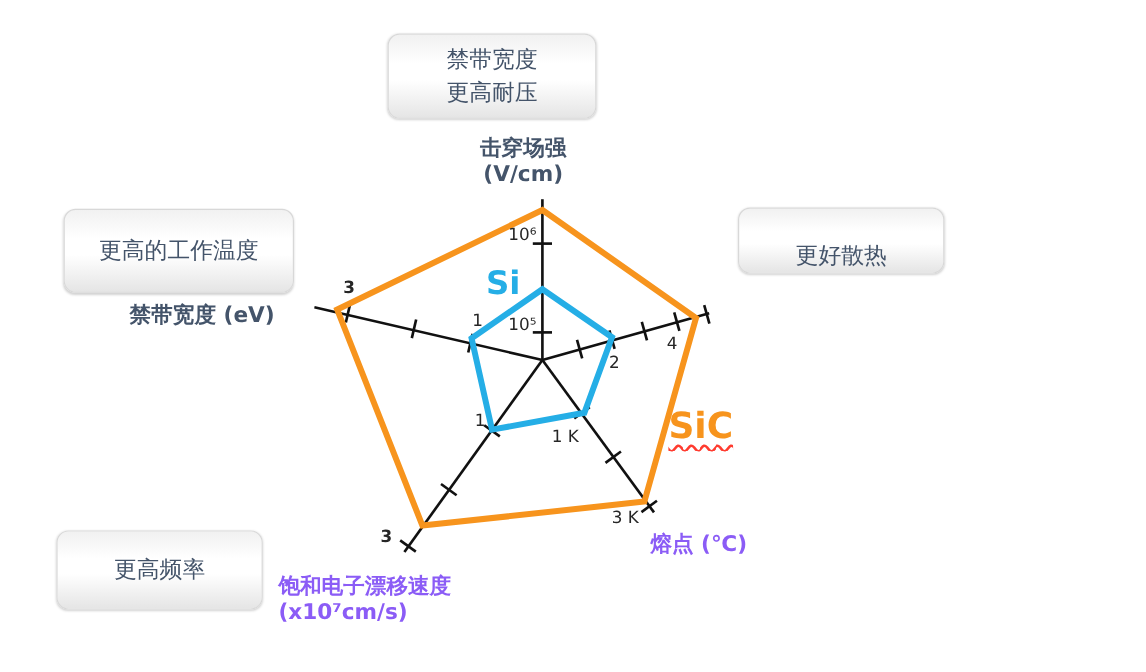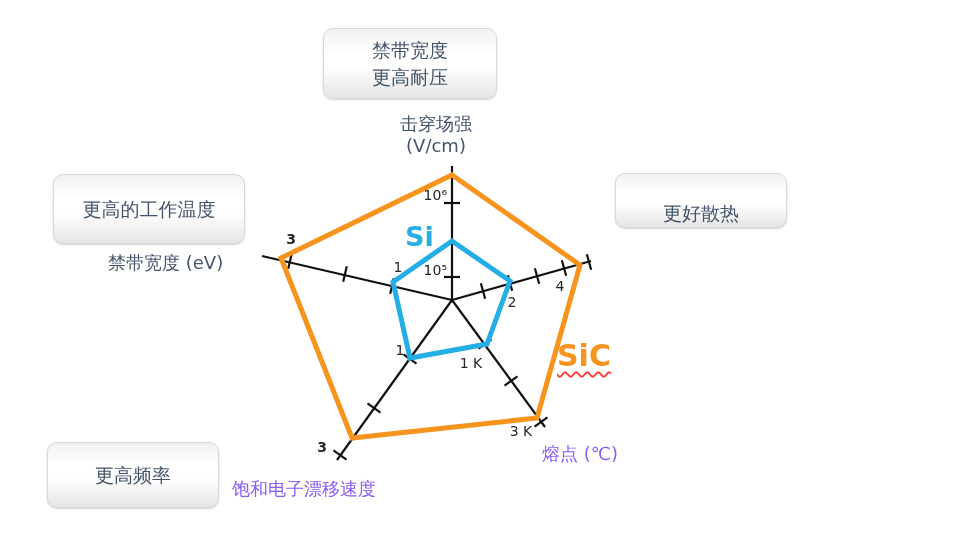--- a/index.html
+++ b/index.html
@@ -10,21 +10,21 @@
 
   .callout{
     position:absolute;
     border-radius:10px;
     background:linear-gradient(180deg,#f1f1f1 0%,#ffffff 35%,#ffffff 55%,#e5e5e5 100%);
     border:1px solid #d8d8d8;
     box-shadow:0 1px 2px rgba(0,0,0,0.18);
     display:flex;flex-direction:column;align-items:center;justify-content:center;
     color:#44546a;font-size:19px;line-height:27px;text-align:center;
   }
-  .axis-title{position:absolute;font-size:18px;line-height:22px;}
+  .axis-title{position:absolute;font-size:18px;line-height:22px;font-weight:bold;}
   .t-center{text-align:center;}
   .c-slate{color:#44546a;}
   .c-gray{color:#8b5cf6;}
   .series-label{position:absolute;font-weight:bold;}
   #si-label{left:405px;top:221px;font-size:27px;color:#25AEE6;}
   #sic-label{
     left:557px;top:338px;font-size:30px;color:#F7941D;
     text-decoration-line:underline;text-decoration-style:wavy;
     text-decoration-color:#ff3b2f;text-decoration-thickness:2px;text-underline-offset:5px;
   }
@@ -93,20 +93,21 @@
     <div>(V/cm)</div>
   </div>
 
 
   <div class="axis-title c-slate" style="left:108px;top:252px;width:140px;">
     <div>禁带宽度 (eV)</div>
   </div>
 
   <div class="axis-title c-gray" style="left:232px;top:478px;width:190px;">
     <div>饱和电子漂移速度</div>
+    <div>(x10⁷cm/s)</div>
   </div>
 
   <div class="axis-title c-gray" style="left:542px;top:443px;width:120px;">
     <div>熔点 (℃)</div>
   </div>
 
   <div class="series-label" id="si-label">Si</div>
   <div class="series-label" id="sic-label">SiC</div>
 
 </div>

